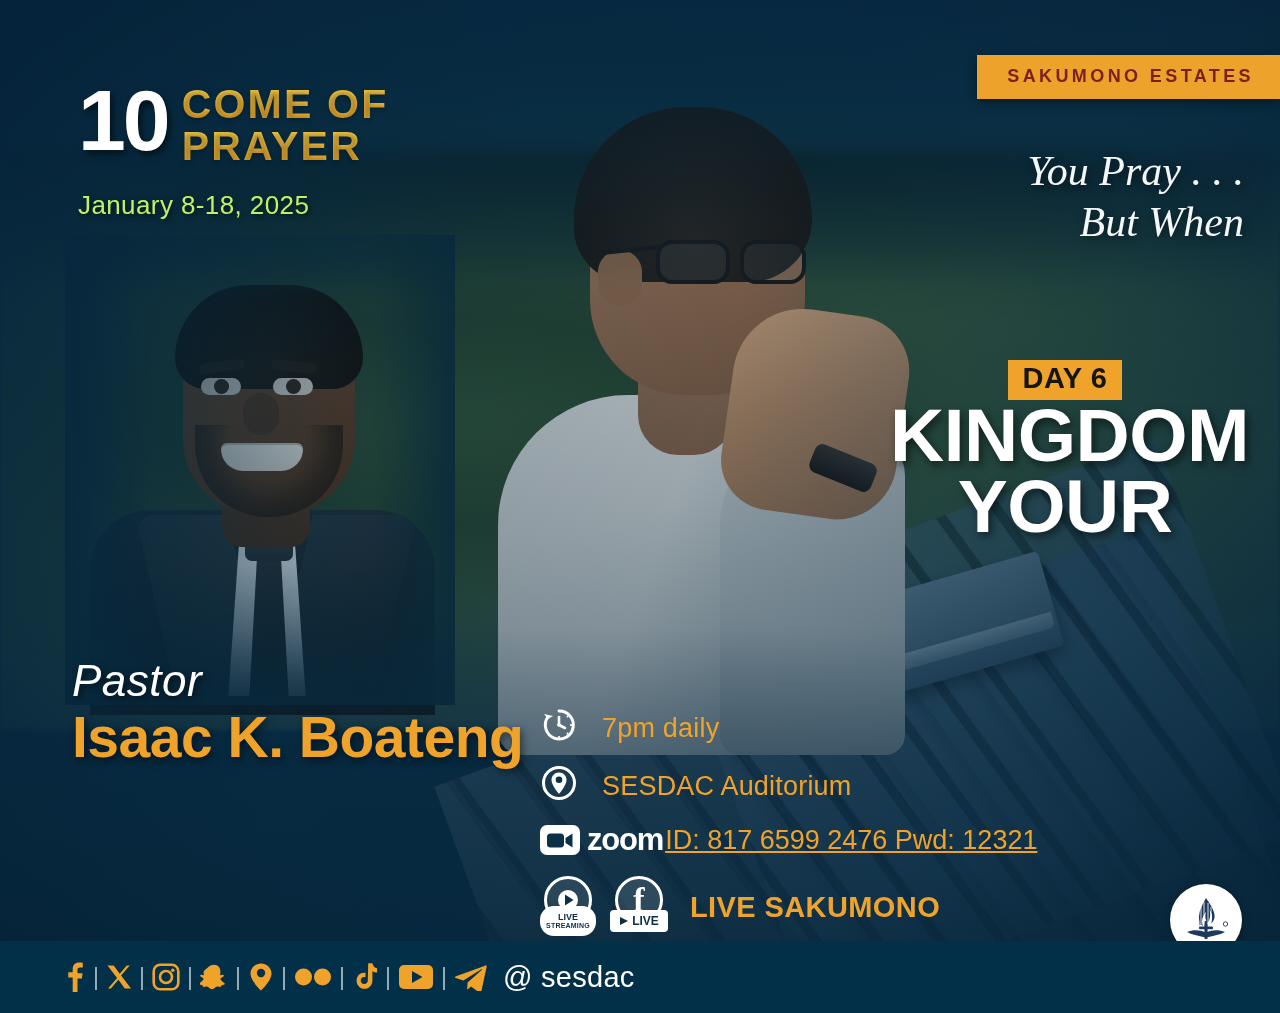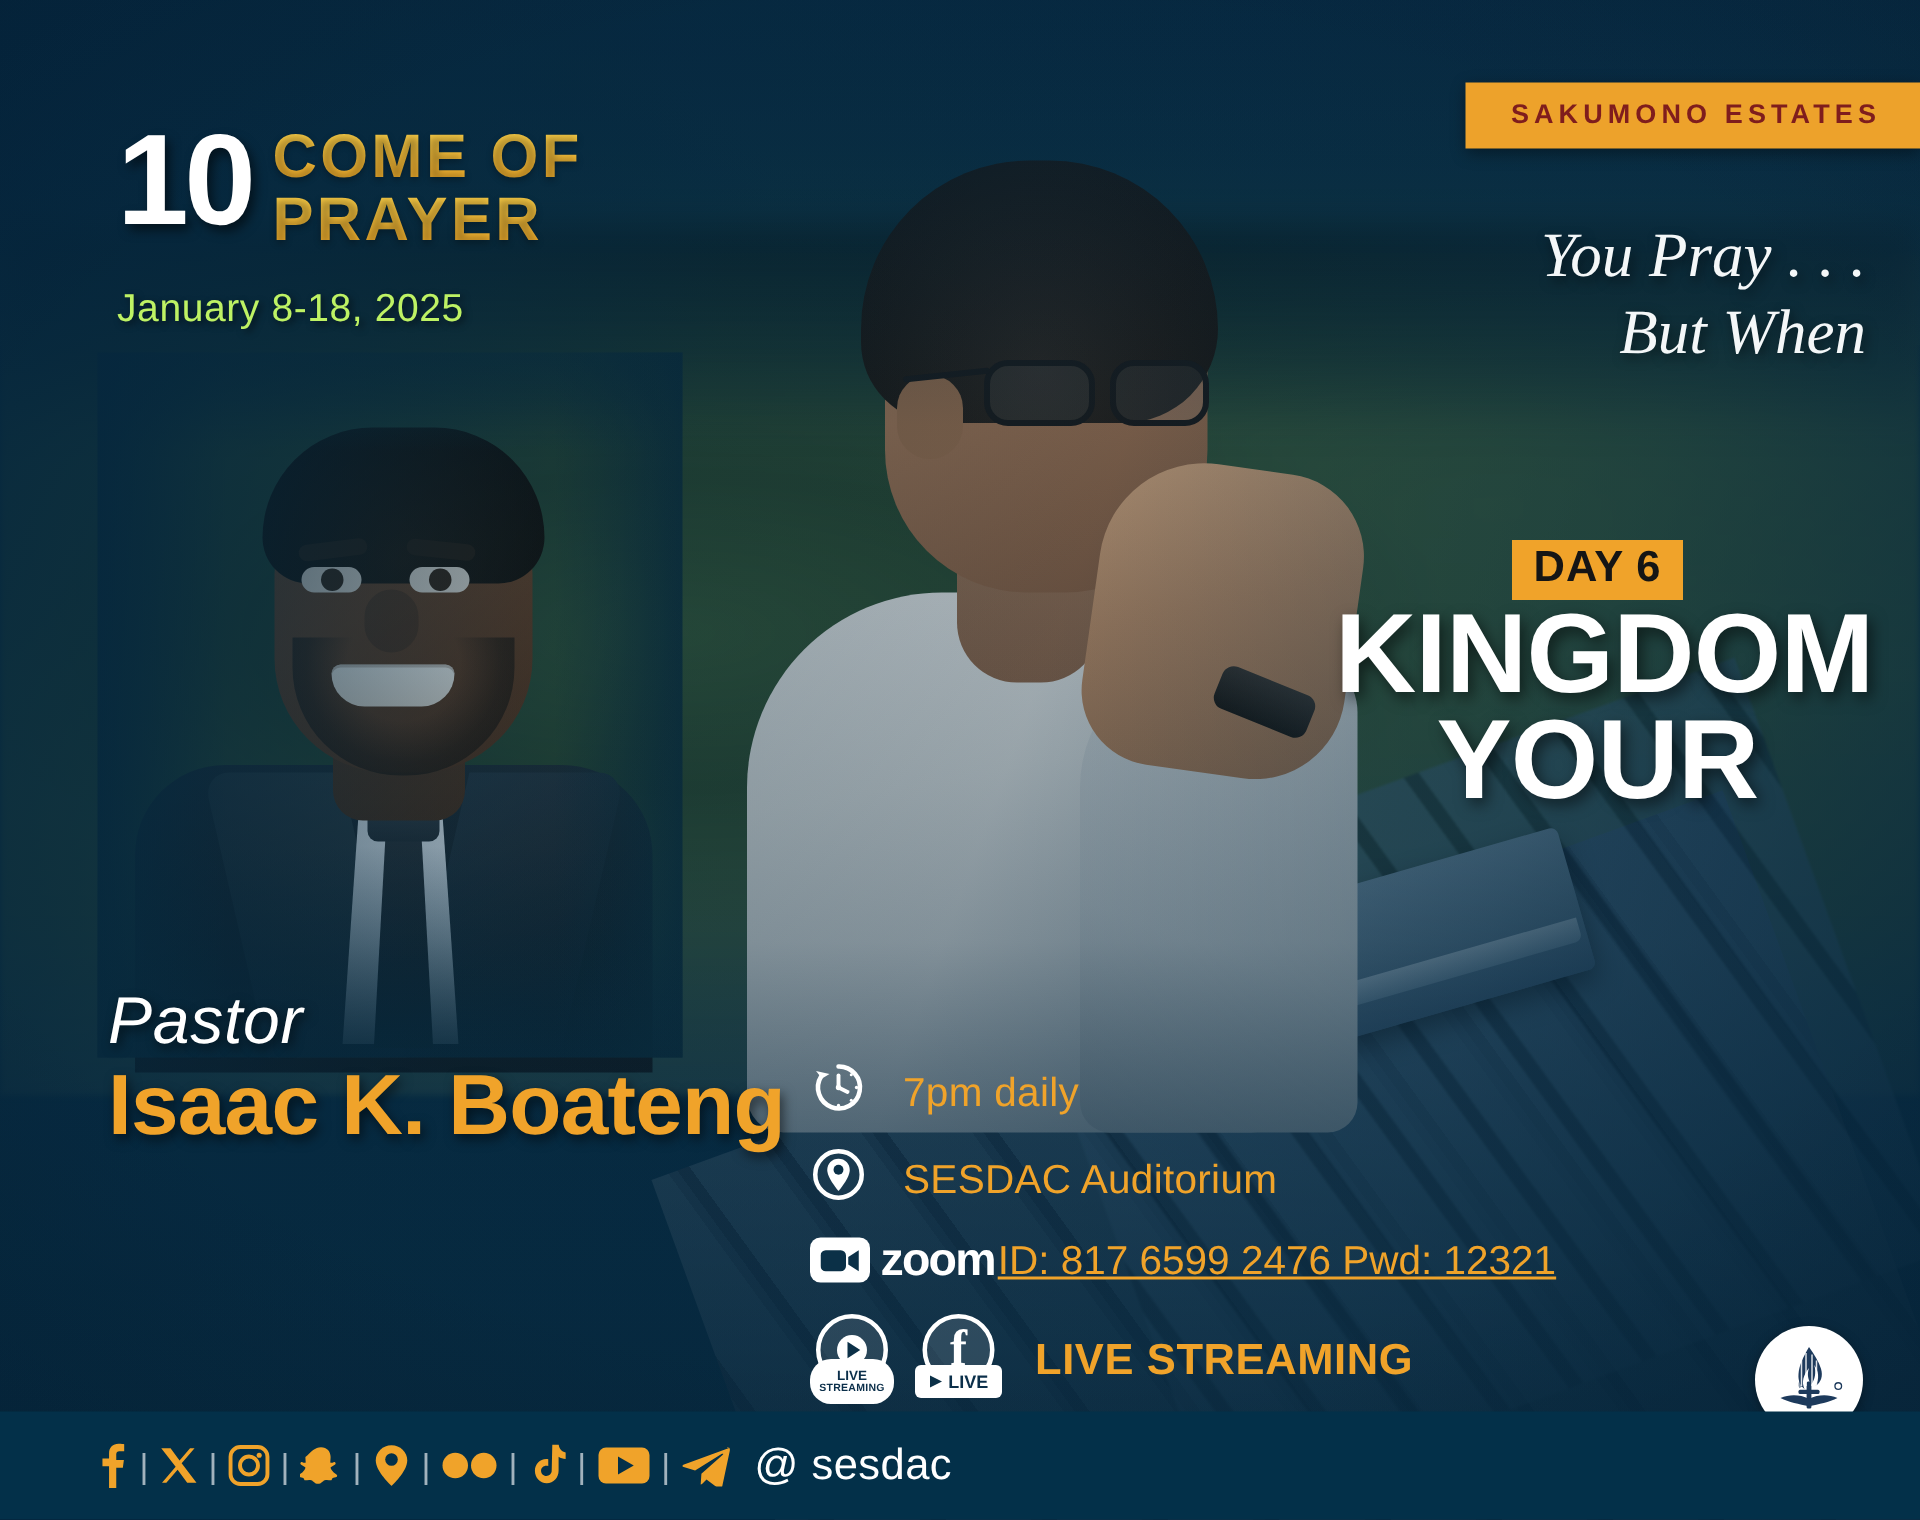--- a/index.html
+++ b/index.html
@@ -498,21 +498,21 @@
         <div class="fb-badge">
           <div class="fb-circle">f</div>
           <div class="fb-tag">
             <svg width="10" height="10" viewBox="0 0 10 10">
                 <path d="M1 1 L9 5 L1 9 Z" fill="#0b3047"></path>
               </svg>
             <span>LIVE</span>
           </div>
         </div>
 
-        <div class="live-text">LIVE STREAMING</div>
+        <div class="live-text">LIVE SAKUMONO</div>
       </div>
     </div>
 
     <div class="sda">
       <svg width="58" height="58" viewBox="0 0 58 58">
         <g fill="#1d3a5c">
           <path d="M29 7 C25 14 22.5 19 22 25 C21.6 30 23.5 33 26 35 C24 30.5 25 26 29 21 C27.5 25.5 28.5 29 30.5 32 C33 28.5 34 24 32.5 19 C35.5 23 36 28 33.5 33 C37 30.5 38.5 26.5 37 21.5 C35.5 16.5 32.5 12 29 7 Z"></path>
           <path d="M23.5 27.5 C22 30 21.5 32.5 22.5 34.5 L25 33 C24 31.5 23.6 29.6 23.5 27.5 Z" opacity=".55"></path>
           <rect x="27.4" y="30" width="3.2" height="18" rx="1"></rect>
           <rect x="22" y="35.5" width="14" height="2.8" rx="1"></rect>

